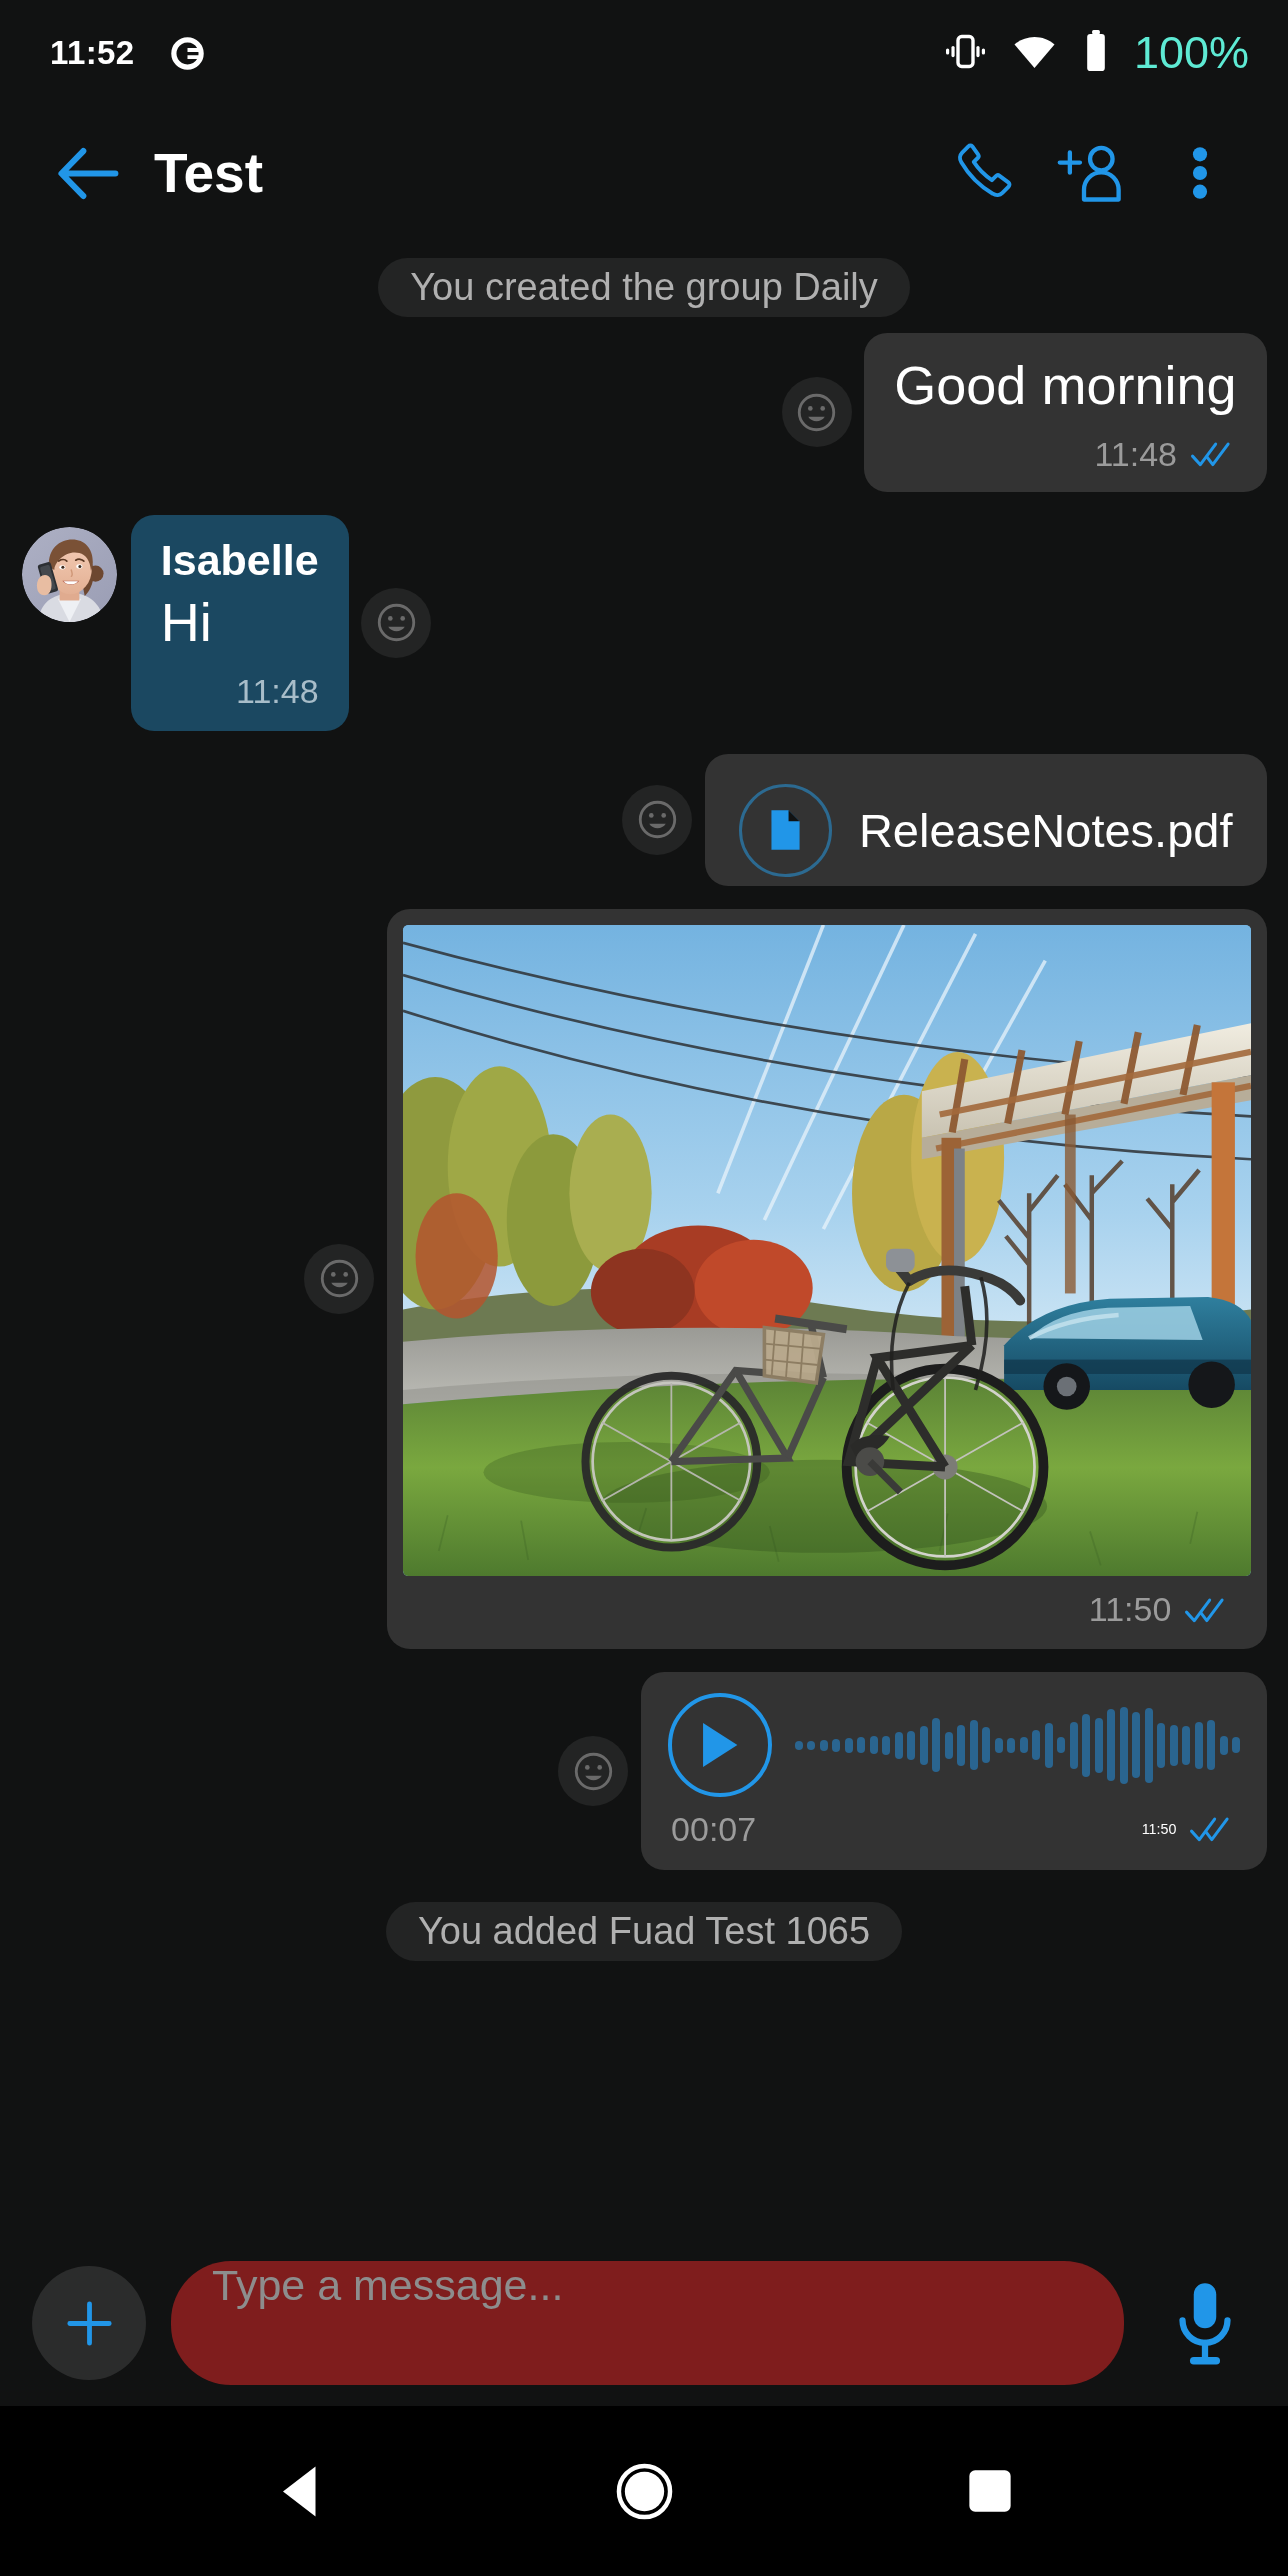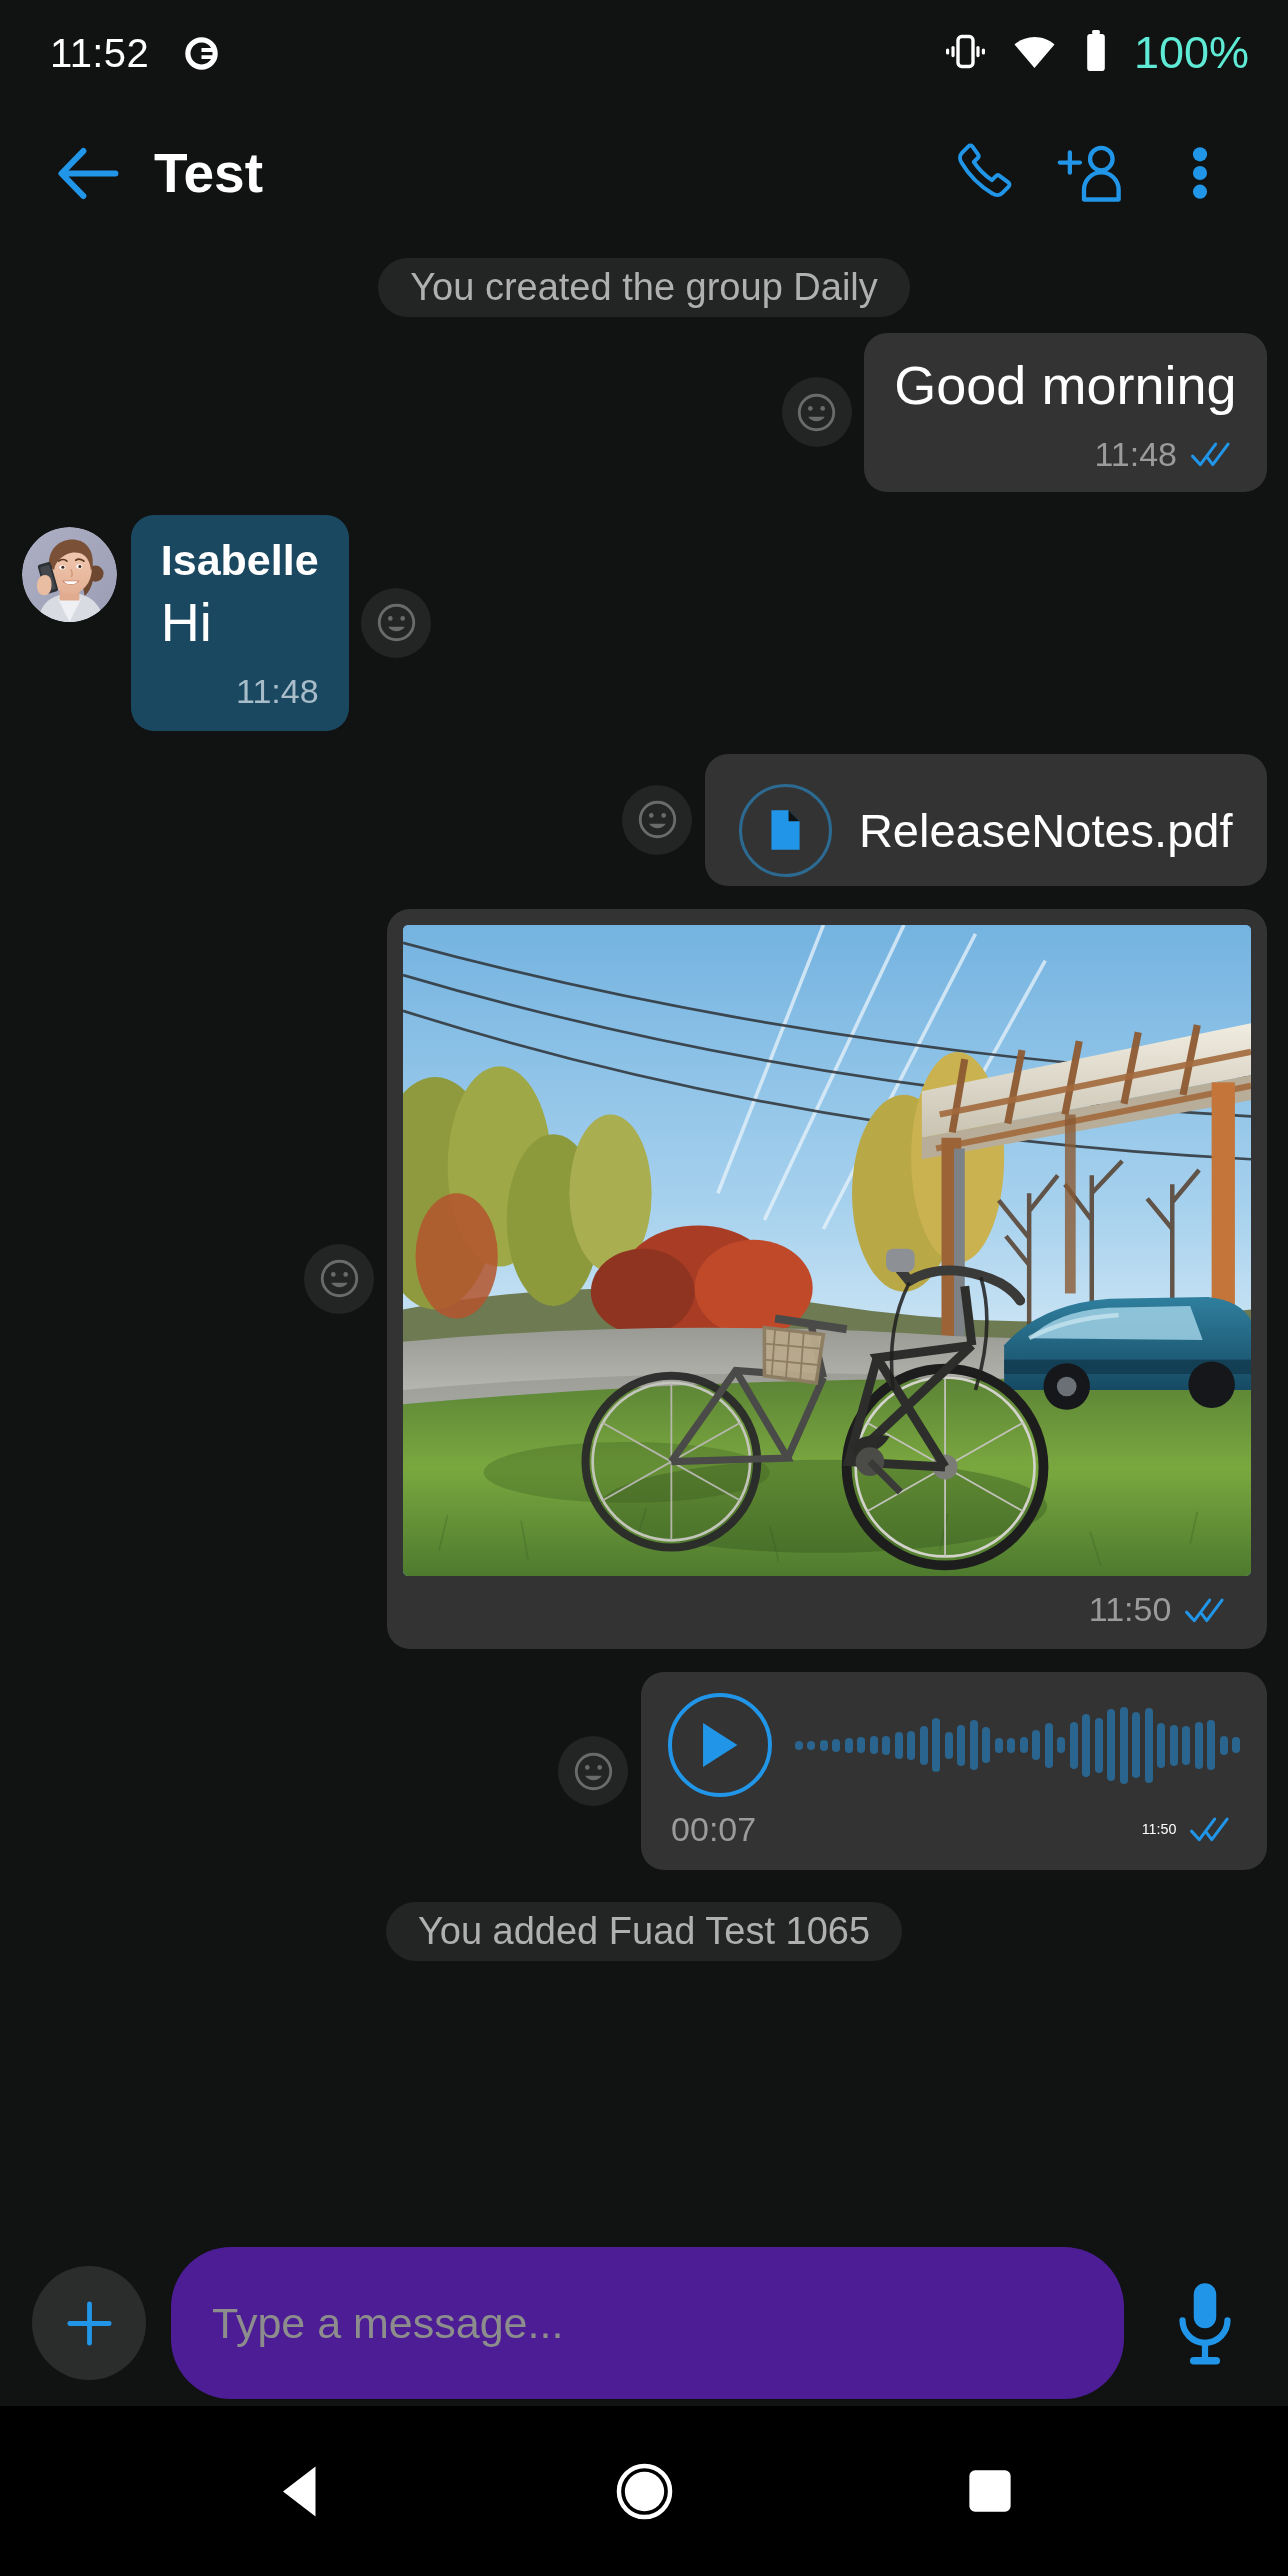--- a/index.html
+++ b/index.html
@@ -6,21 +6,21 @@
   html,body { width:1288px; height:2576px; background:#000; }
   body {
     font-family:"Liberation Sans", sans-serif;
     color:#fff;
     -webkit-font-smoothing:antialiased;
   }
   .phone { width:1288px; height:2576px; position:relative; background:#111212; overflow:hidden; display:flex; flex-direction:column; }
 
   
   .statusbar { height:106px; flex:0 0 106px; display:flex; align-items:center; padding:0 39px 0 50px; background:#111212; }
-  .sb-time { font-size:40px; font-weight:400; letter-spacing:0.4px; color:#fff; }
+  .sb-time { font-size:33px; font-weight:700; letter-spacing:0.4px; color:#fff; }
   .sb-applogo { margin-left:32px; width:41px; height:41px; display:flex; align-items:center; justify-content:center; }
   .sb-right { margin-left:auto; display:flex; align-items:center; gap:23px; }
   .sb-batt-text { font-size:45px; color:#5eead4; letter-spacing:0px; }
 
   
   .appbar { flex:0 0 134px; display:flex; align-items:center; padding:0 38px 0 43px; background:#111212; }
   .back-btn { width:86px; height:86px; display:flex; align-items:center; justify-content:center; }
   .app-title { font-size:55px; font-weight:700; margin-left:25px; color:#fff; letter-spacing:0px; }
   .appbar-actions { margin-left:auto; display:flex; align-items:center; gap:9px; }
   .ab-icon { width:100px; height:100px; display:flex; align-items:center; justify-content:center; }
@@ -78,22 +78,22 @@
   .voice-bottom { display:flex; justify-content:space-between; padding:12.5px 3.6px 21.5px 3.6px; }
   .voice-dur { font-size:34px; color:#9b9b9b; }
   .voice-right { display:flex; align-items:center; gap:12.5px; }
 
   .ticks { display:inline-flex; }
 
   
   .inputbar { flex:0 0 166px; display:flex; align-items:center; padding:0 30px 0 32px; background:#111212; }
   .plus-btn { width:114px; height:114px; border-radius:50%; background:#2b2c2c; flex:0 0 114px;
               display:flex; align-items:center; justify-content:center; }
-  .field { flex:1 1 auto; height:152px; background:#4c1d95; border-radius:60px; margin:0 27px 0 25px;
-           display:flex; align-items:center; padding:0 41px; }
+  .field { flex:1 1 auto; height:124px; background:#7f1d1d; border-radius:60px; margin:0 27px 0 25px;
+           display:flex; align-items:flex-start; padding:0 41px; }
   .field-text { font-size:43px; color:#8d8d8d; }
   .mic-btn { width:107px; height:107px; flex:0 0 107px; display:flex; align-items:center; justify-content:center; }
 
   
   .navbar { flex:0 0 170px; background:#000; display:flex; align-items:center; justify-content:space-around; padding:0 125px; }
   .nav-btn { width:107px; height:107px; display:flex; align-items:center; justify-content:center; }
 </style>
 </head>
 <body>
 

